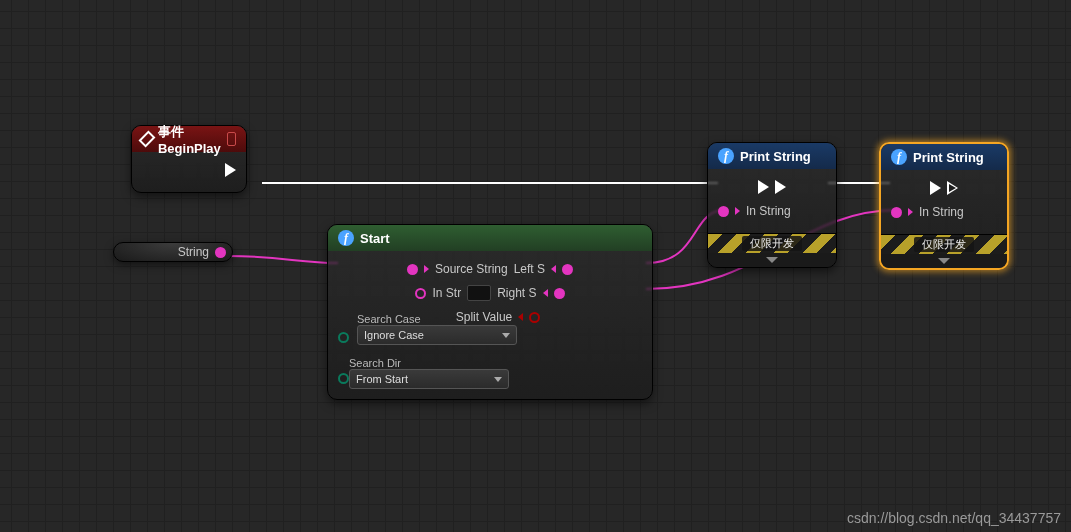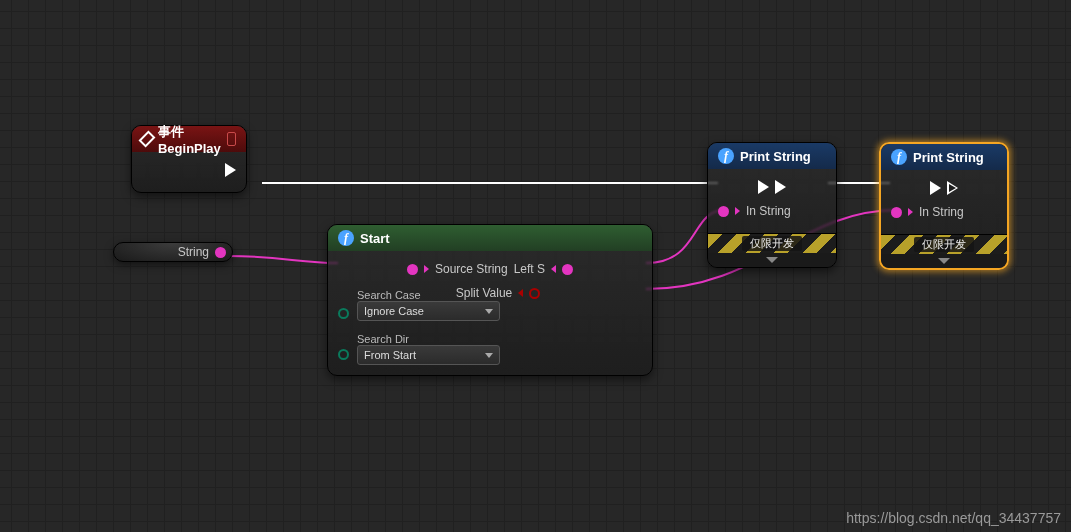--- a/index.html
+++ b/index.html
@@ -131,21 +131,21 @@
     box-shadow:0 3px 8px rgba(0,0,0,.5);
   }
 
   
   .tiny-input{
     width:24px;height:16px;background:#111;border:1px solid #444;border-radius:2px;
   }
 
   
   .dropdown{
-    width:143px;height:20px;background:linear-gradient(#3a3a3a,#2b2b2b);
+    width:160px;height:20px;background:linear-gradient(#3a3a3a,#2b2b2b);
     border:1px solid #555;border-radius:3px;
     display:flex;align-items:center;justify-content:space-between;
     padding:0 6px;color:#ddd;font-size:11px;
   }
   .dd-arrow{width:0;height:0;border-left:4px solid transparent;border-right:4px solid transparent;border-top:5px solid #aaa;}
 
   
   .hazard{
     height:20px;
     background: repeating-linear-gradient(135deg,#b8a12a 0 10px,#1c1c1c 10px 20px);
@@ -213,41 +213,53 @@
     <div class="row between">
       <div class="pin">
         <div class="data-pin"></div>
           <div class="pin-tail l"></div>
         <span class="label">Source String</span>
       </div>
       <div class="pin right">
         <div class="data-pin"></div>
           <div class="pin-tail r"></div>
         <span class="label">Left S</span>
+      </div>
+    </div>
+    <div class="row between">
+      <div class="pin">
+        <div class="data-pin hollow"></div>
+        <span class="label">In Str</span>
+        <div class="tiny-input"></div>
+      </div>
+      <div class="pin right">
+        <div class="data-pin"></div>
+          <div class="pin-tail r"></div>
+        <span class="label">Right S</span>
       </div>
     </div>
     <div class="row between">
       <div style="width:10px"></div>
       <div class="pin right">
         <div class="data-pin bool hollow"></div>
           <div class="pin-tail bool-l" style="transform:scaleX(-1)"></div>
         <span class="label">Split Value</span>
       </div>
     </div>
     <div style="display:flex;align-items:center;gap:8px;margin-top:-20px">
       <div class="data-pin enum hollow" style="margin-top:20px"></div>
       <div>
         <div class="field-label">Search Case</div>
         <div class="dropdown">
           <span>Ignore Case</span>
           <div class="dd-arrow"></div>
         </div>
       </div>
     </div>
-    <div style="display:flex;align-items:flex-start;gap:8px;margin-top:8px">
+    <div style="display:flex;align-items:flex-start;margin-top:8px">
       <div class="data-pin enum hollow" style="margin-top:20px"></div>
       <div>
         <div class="field-label">Search Dir</div>
         <div class="dropdown">
           <span>From Start</span>
           <div class="dd-arrow"></div>
         </div>
       </div>
     </div>
   </div>
@@ -306,13 +318,13 @@
     </div>
   </div>
   <div class="hazard">
       <span>仅限开发</span>
     </div>
   <div class="expand-arrow">
       <div class="tri"></div>
     </div>
 </div>
 
-<div class="watermark">https://blog.csdn.net/qq_34437757</div>
+<div class="watermark">csdn://blog.csdn.net/qq_34437757</div>
 
 </body></html>

